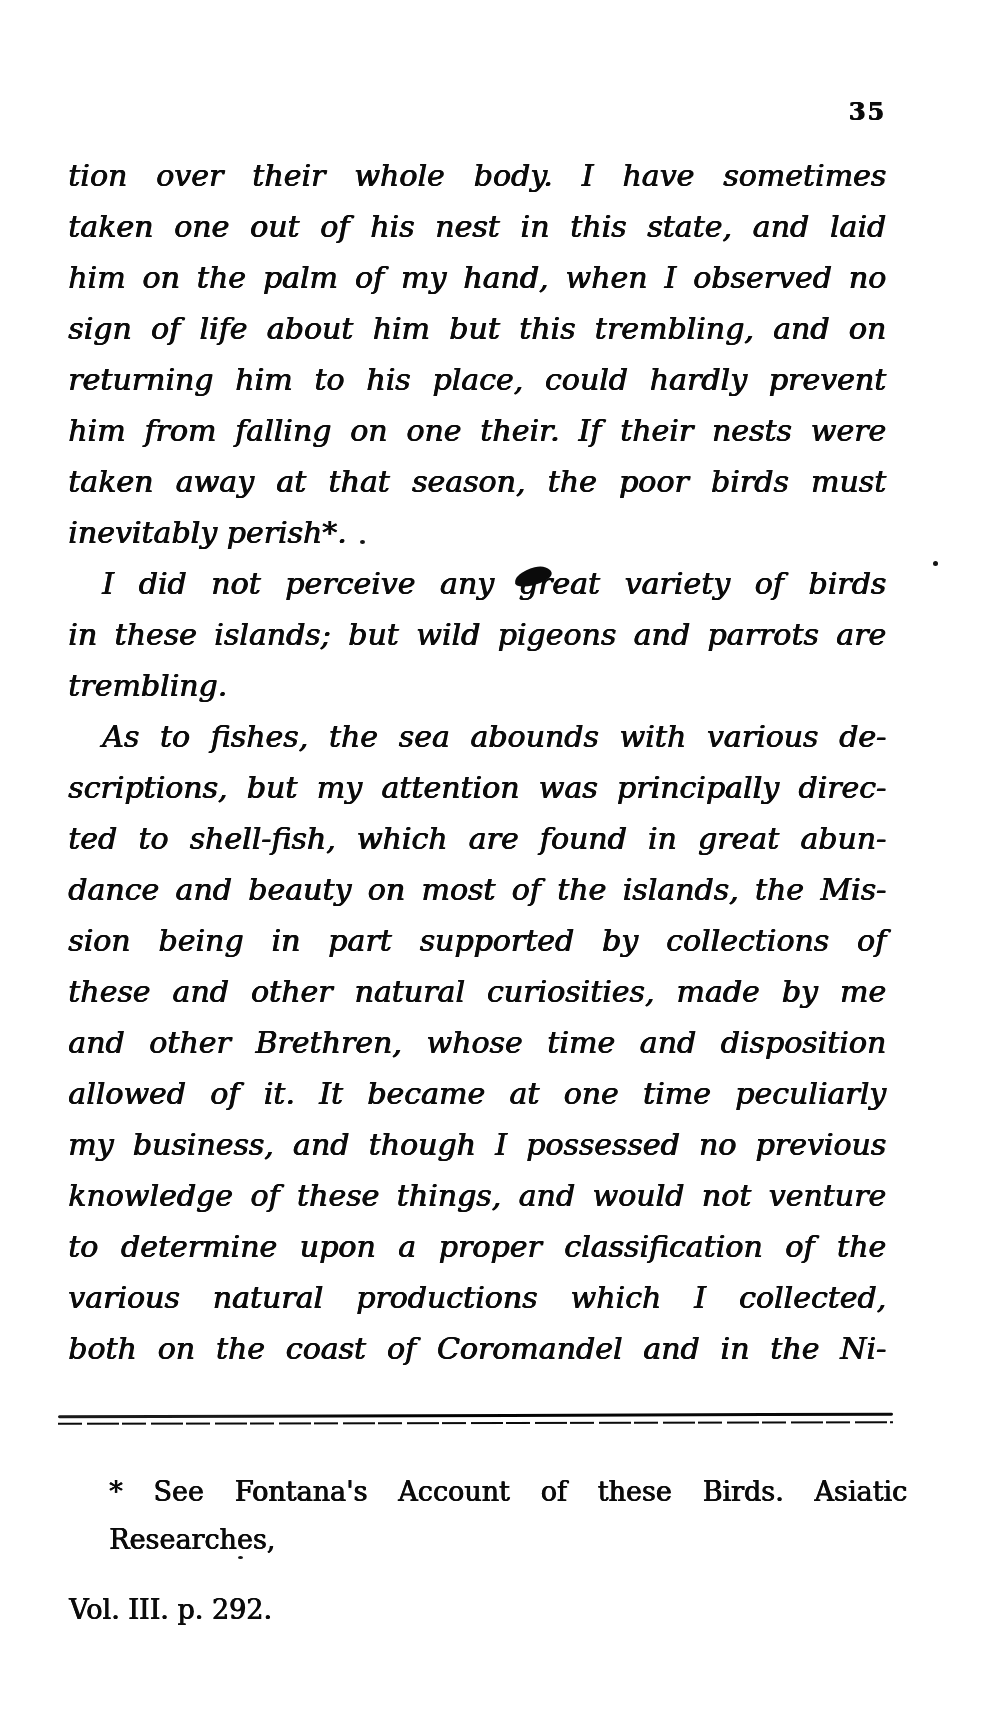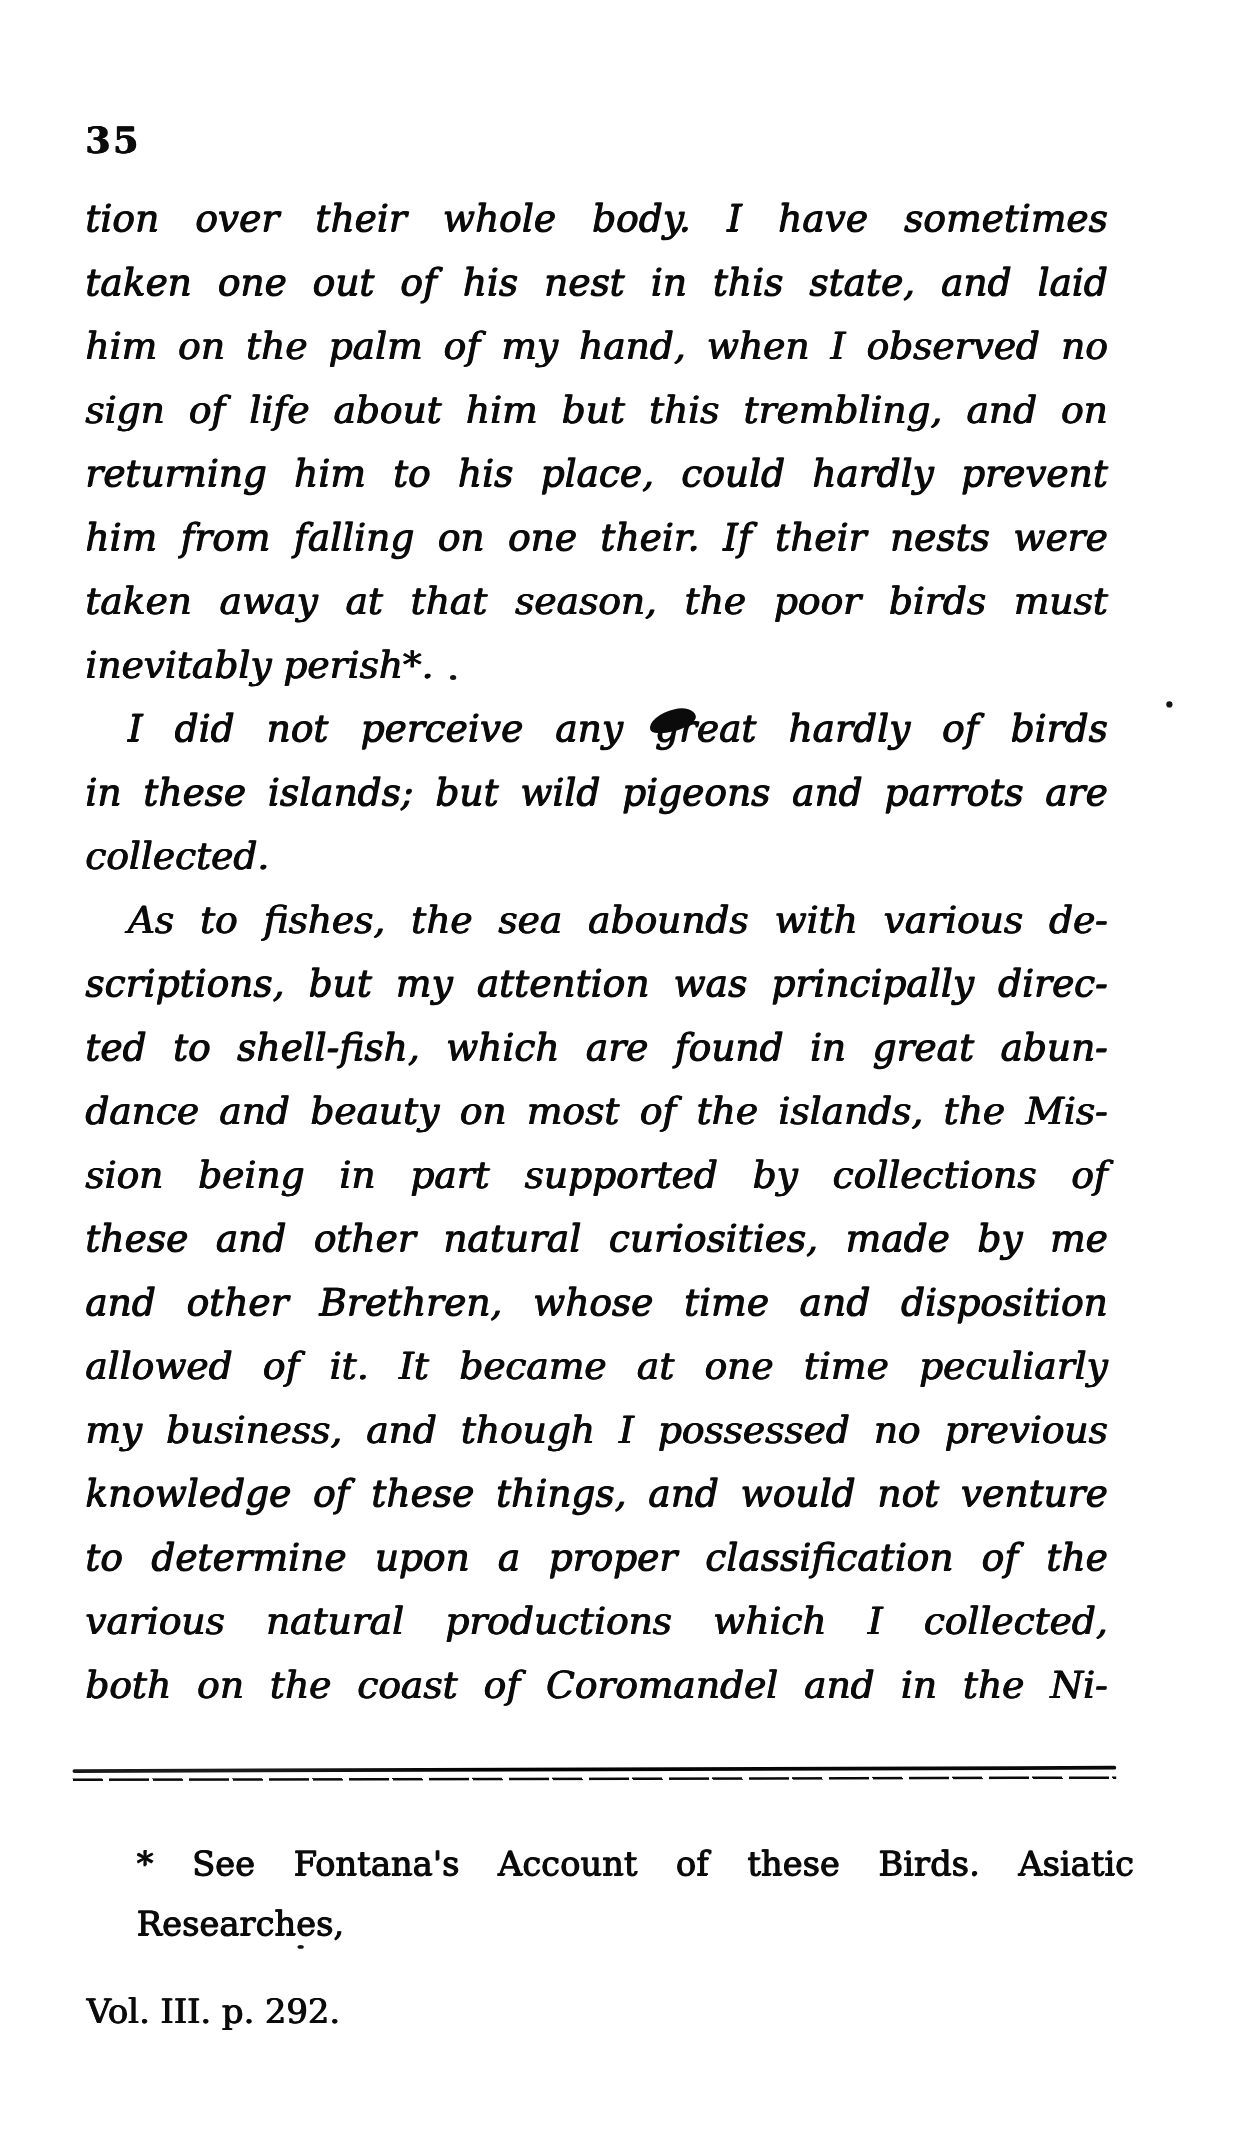--- a/index.html
+++ b/index.html
@@ -20,22 +20,22 @@
   .ink {
     text-shadow: 0.8px 0 0 currentColor, 0 0.4px 0 currentColor;
   }
   .pageno {
     position: absolute;
     top: 92px;
     left: 68px;
     width: 818px;
     height: 40px;
     line-height: 40px;
-    text-align: left;
-    font-size: 29px;
+    text-align: right;
+    font-size: 24px;
     font-weight: 700;
     letter-spacing: 2px;
   }
   .body-text {
     position: absolute;
     top: 150px;
     left: 68px;
     width: 818px;
     font-size: 30px;
     line-height: 51px;
@@ -123,23 +123,23 @@
 
   <div class="body-text ink">
     <div class="ln">tion over their whole body.  I have sometimes</div>
     <div class="ln">taken one out of his nest in this state, and laid</div>
     <div class="ln">him on the palm of my hand, when I observed no</div>
     <div class="ln">sign of life about him but this trembling, and on</div>
     <div class="ln">returning him to his place, could hardly prevent</div>
     <div class="ln">him from falling on one their.  If their nests were</div>
     <div class="ln">taken away at that season, the poor birds must</div>
     <div class="ln last">inevitably perish*.</div>
-    <div class="ln indent"><span>I did not perceive any </span><span class="blot-host"><i class="blot"></i><span>great</span></span><span> hardly of birds</span></div>
+    <div class="ln indent"><span>I did not perceive any </span><span class="blot-host"><i class="blot"></i><span>great</span></span><span> variety of birds</span></div>
     <div class="ln">in these islands; but wild pigeons and parrots are</div>
-    <div class="ln last">collected.</div>
+    <div class="ln last">trembling.</div>
     <div class="ln indent">As to fishes, the sea abounds with various de-</div>
     <div class="ln">scriptions, but my attention was principally direc-</div>
     <div class="ln">ted to shell-fish, which are found in great abun-</div>
     <div class="ln">dance and beauty on most of the islands, the Mis-</div>
     <div class="ln">sion being in part supported by collections of</div>
     <div class="ln">these and other natural curiosities, made by me</div>
     <div class="ln">and other Brethren, whose time and disposition</div>
     <div class="ln">allowed of it.  It became at one time peculiarly</div>
     <div class="ln">my business, and though I possessed no previous</div>
     <div class="ln">knowledge of these things, and would not venture</div>

